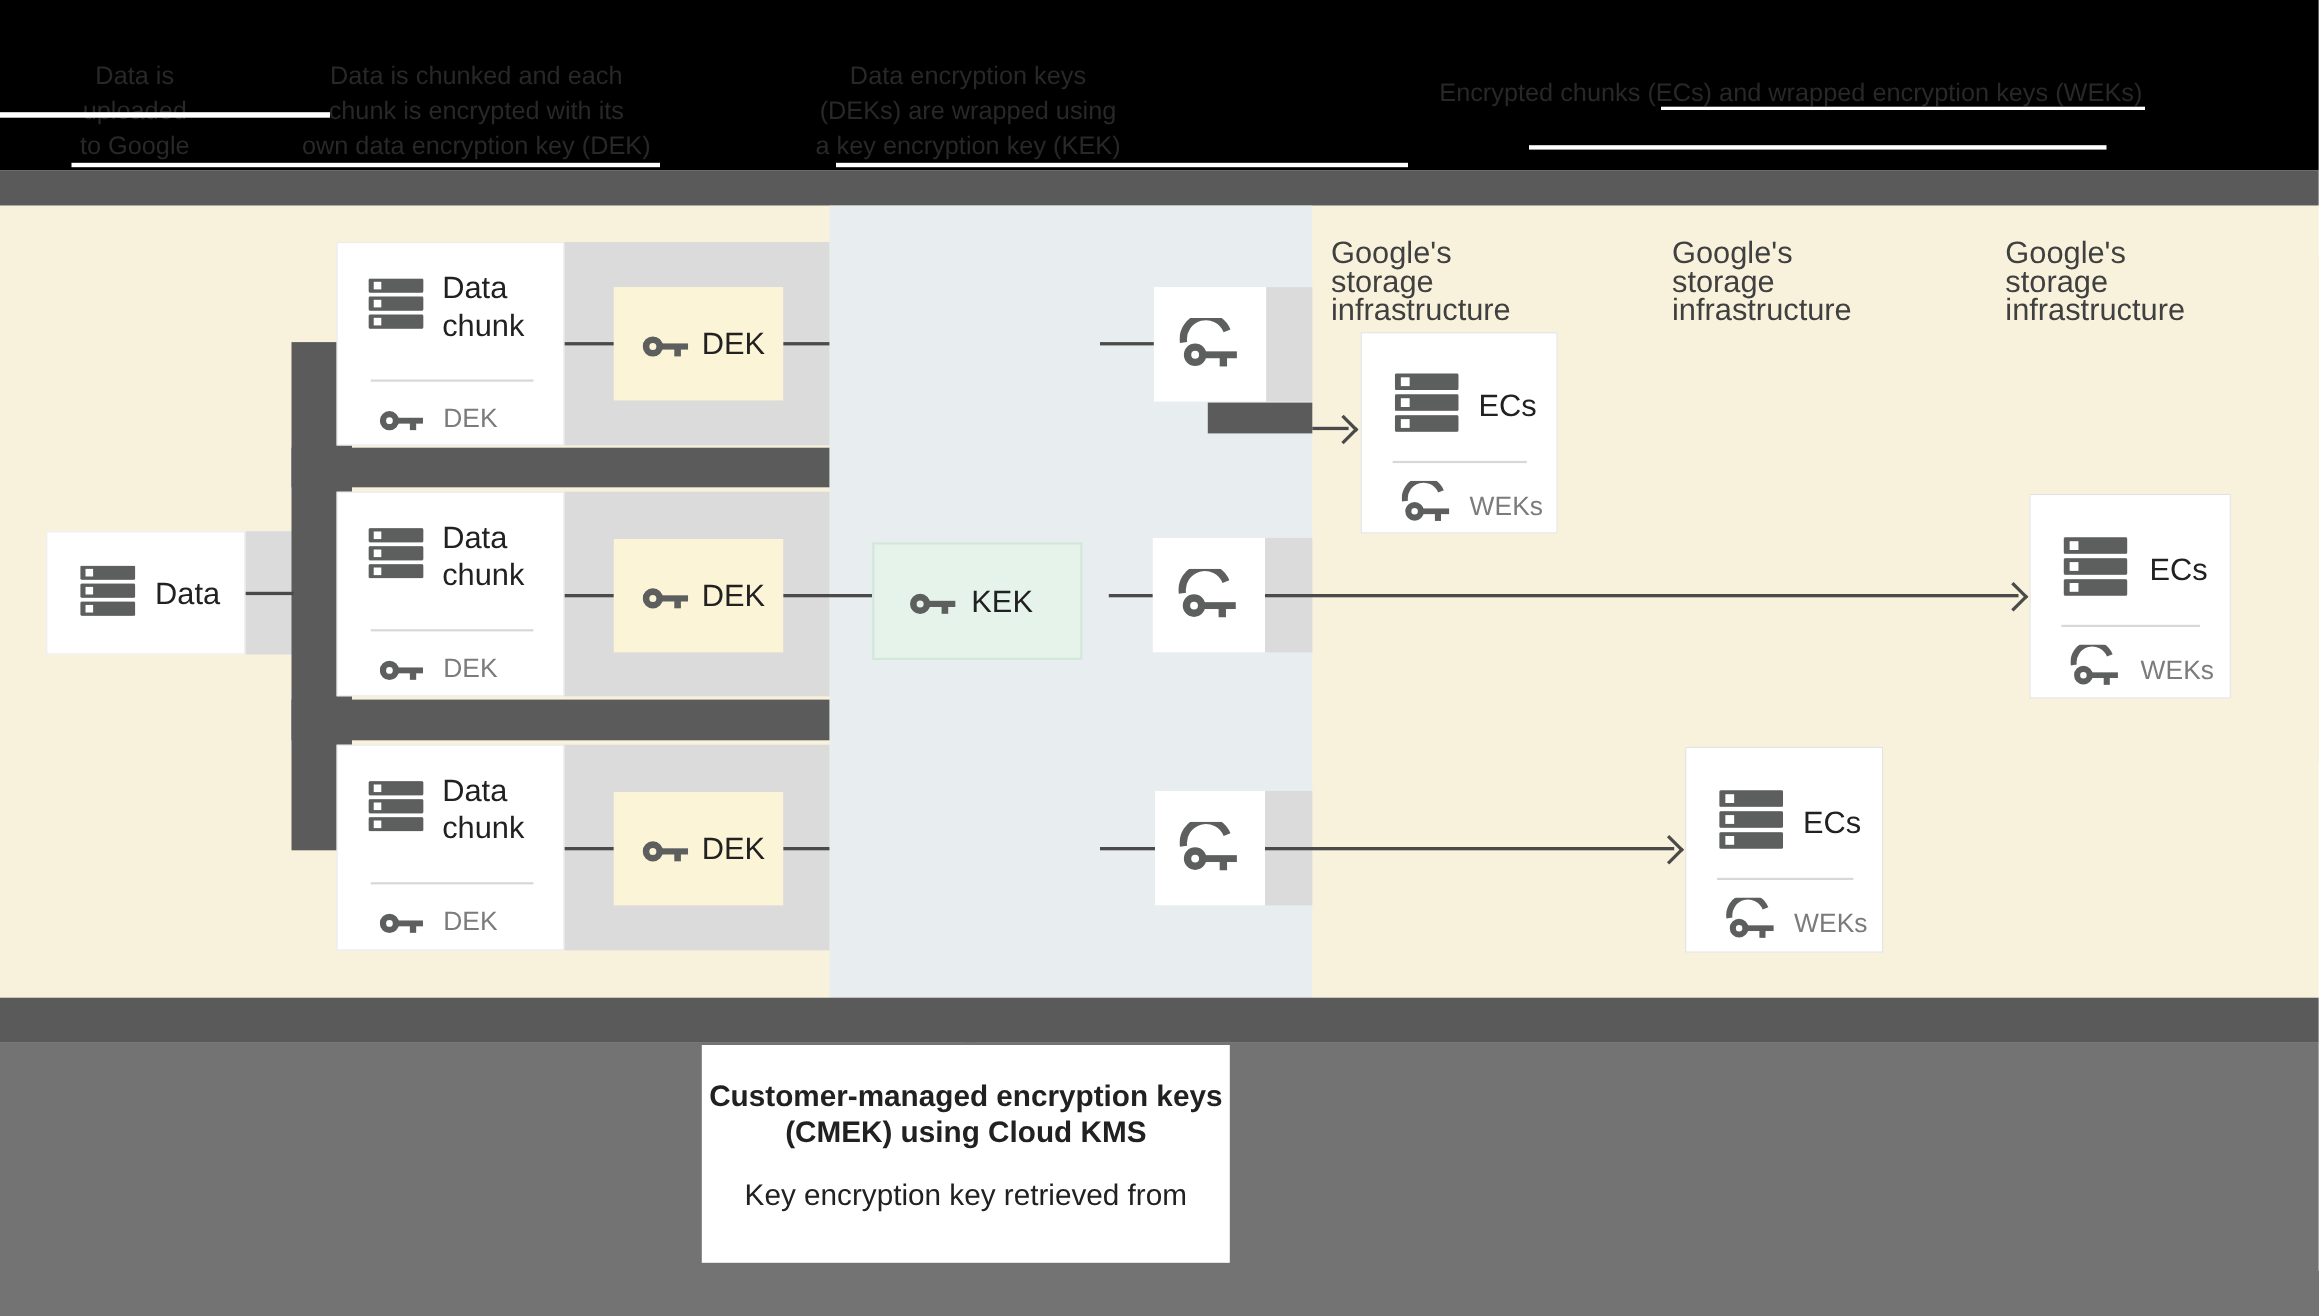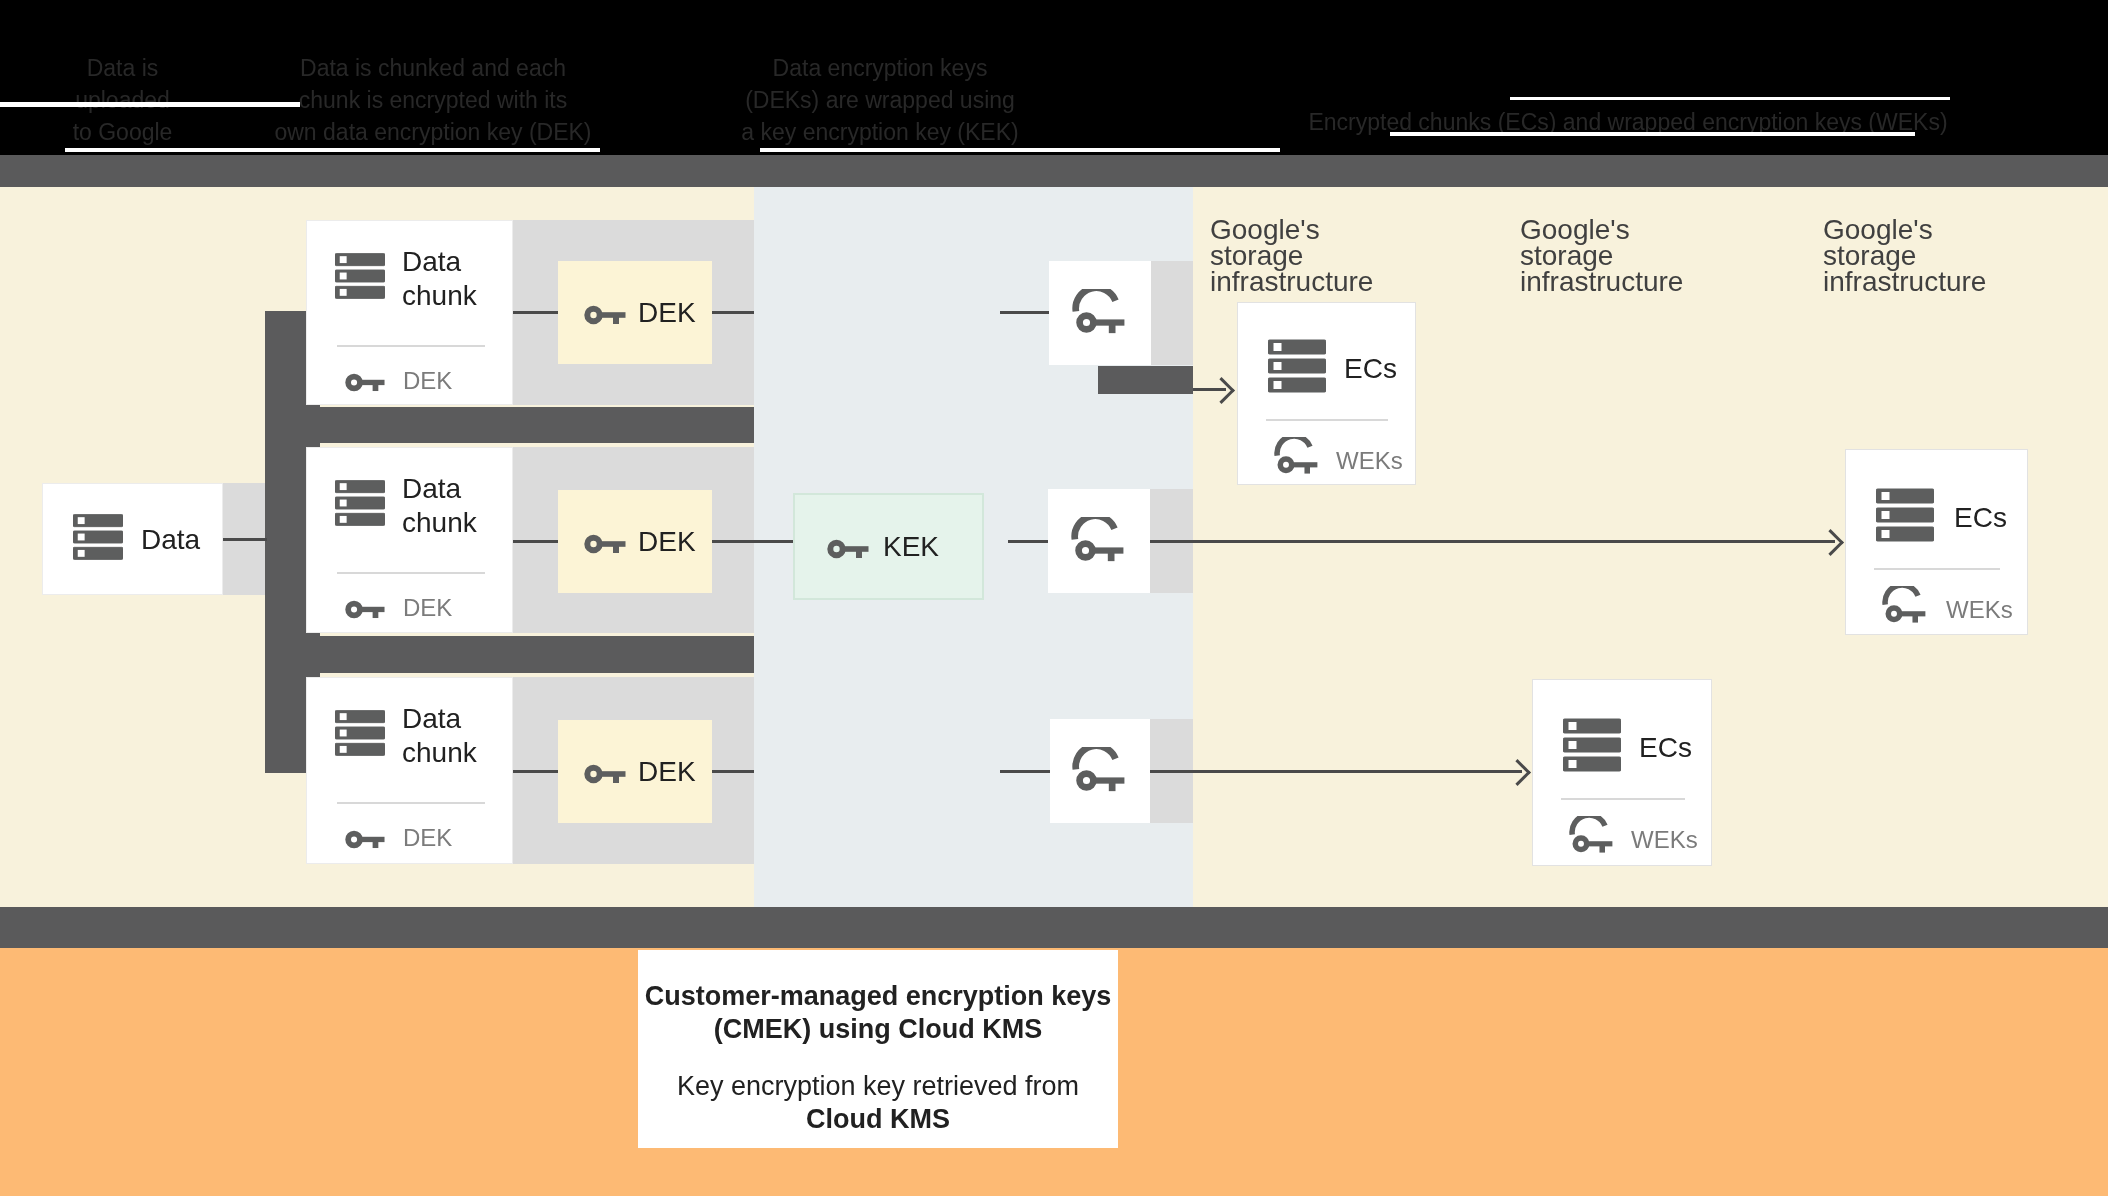--- a/index.html
+++ b/index.html
@@ -24,21 +24,21 @@
   .dekbox{position:absolute;background:#fcf4d6;}
   .kekbox{position:absolute;background:#e5f3eb;border:2px solid #d2e7da;box-sizing:border-box;}
   .divline{position:absolute;height:2px;background:#d8d8d8;}
   .biglabel{position:absolute;font-size:28px;color:#212121;}
   .sublabel{position:absolute;font-size:24px;color:#7b7b7b;}
   .storage{position:absolute;width:172px;font-size:28px;line-height:26px;color:#404040;}
   .ahead{position:absolute;width:16px;height:16px;border-top:3px solid #4a4a4a;border-right:3px solid #4a4a4a;transform:rotate(45deg);}
   .icon{fill:#5d5e5e;stroke:#5d5e5e;}
 
   
-  .footer{position:absolute;left:0;top:948px;width:2108px;height:248px;background:#fdba74;}
+  .footer{position:absolute;left:0;top:948px;width:2108px;height:248px;background:#737373;}
   .caption{position:absolute;left:638px;top:2px;width:480px;height:198px;background:#ffffff;
            text-align:center;font-size:27px;line-height:33px;padding-top:30px;box-sizing:border-box;}
   .cap-b{font-weight:bold;}
   .cap-gap{height:24px;}
   .notch{position:absolute;left:876px;top:948px;width:10px;height:6px;background:#5a5a5b;}
 </style>
 </head>
 <body>
 
 <svg width="0" height="0" style="position:absolute">
@@ -76,21 +76,21 @@
     <div class="hcol" style="left:183px;top:52px;width:500px;">
       <div>Data is chunked and each</div>
       <div>chunk is encrypted with its</div>
       <div>own data encryption key (DEK)</div>
     </div>
     <div class="hcol" style="left:630px;top:52px;width:500px;">
       <div>Data encryption keys</div>
       <div>(DEKs) are wrapped using</div>
       <div>a key encryption key (KEK)</div>
     </div>
-    <div class="hcol" style="left:1288px;top:68px;width:680px;margin-top:38px;">
+    <div class="hcol" style="left:1288px;top:68px;width:680px;">
       <div>Encrypted chunks (ECs) and wrapped encryption keys (WEKs)</div>
     </div>
 
     <div class="glitch" style="left:0;top:102px;width:300px;height:5px;"></div>
     <div class="glitch" style="left:65px;top:148px;width:535px;height:4px;"></div>
     <div class="glitch" style="left:760px;top:148px;width:520px;height:4px;"></div>
     <div class="glitch" style="left:1390px;top:132px;width:525px;height:4px;"></div>
     <div class="glitch" style="left:1510px;top:97px;width:440px;height:3px;"></div>
   </div>
 
@@ -259,17 +259,16 @@
 
   <div class="band" style="top:907px;height:41px;"></div>
   <div class="notch"></div>
 
   <div class="footer">
     <div class="caption">
       <div class="cap-b">Customer-managed encryption keys</div>
       <div class="cap-b">(CMEK) using Cloud KMS</div>
       <div class="cap-gap"></div>
       <div>Key encryption key retrieved from</div>
-      <div class="cap-b">Cloud KMS</div>
     </div>
   </div>
 
 </div>
 
 </body></html>

